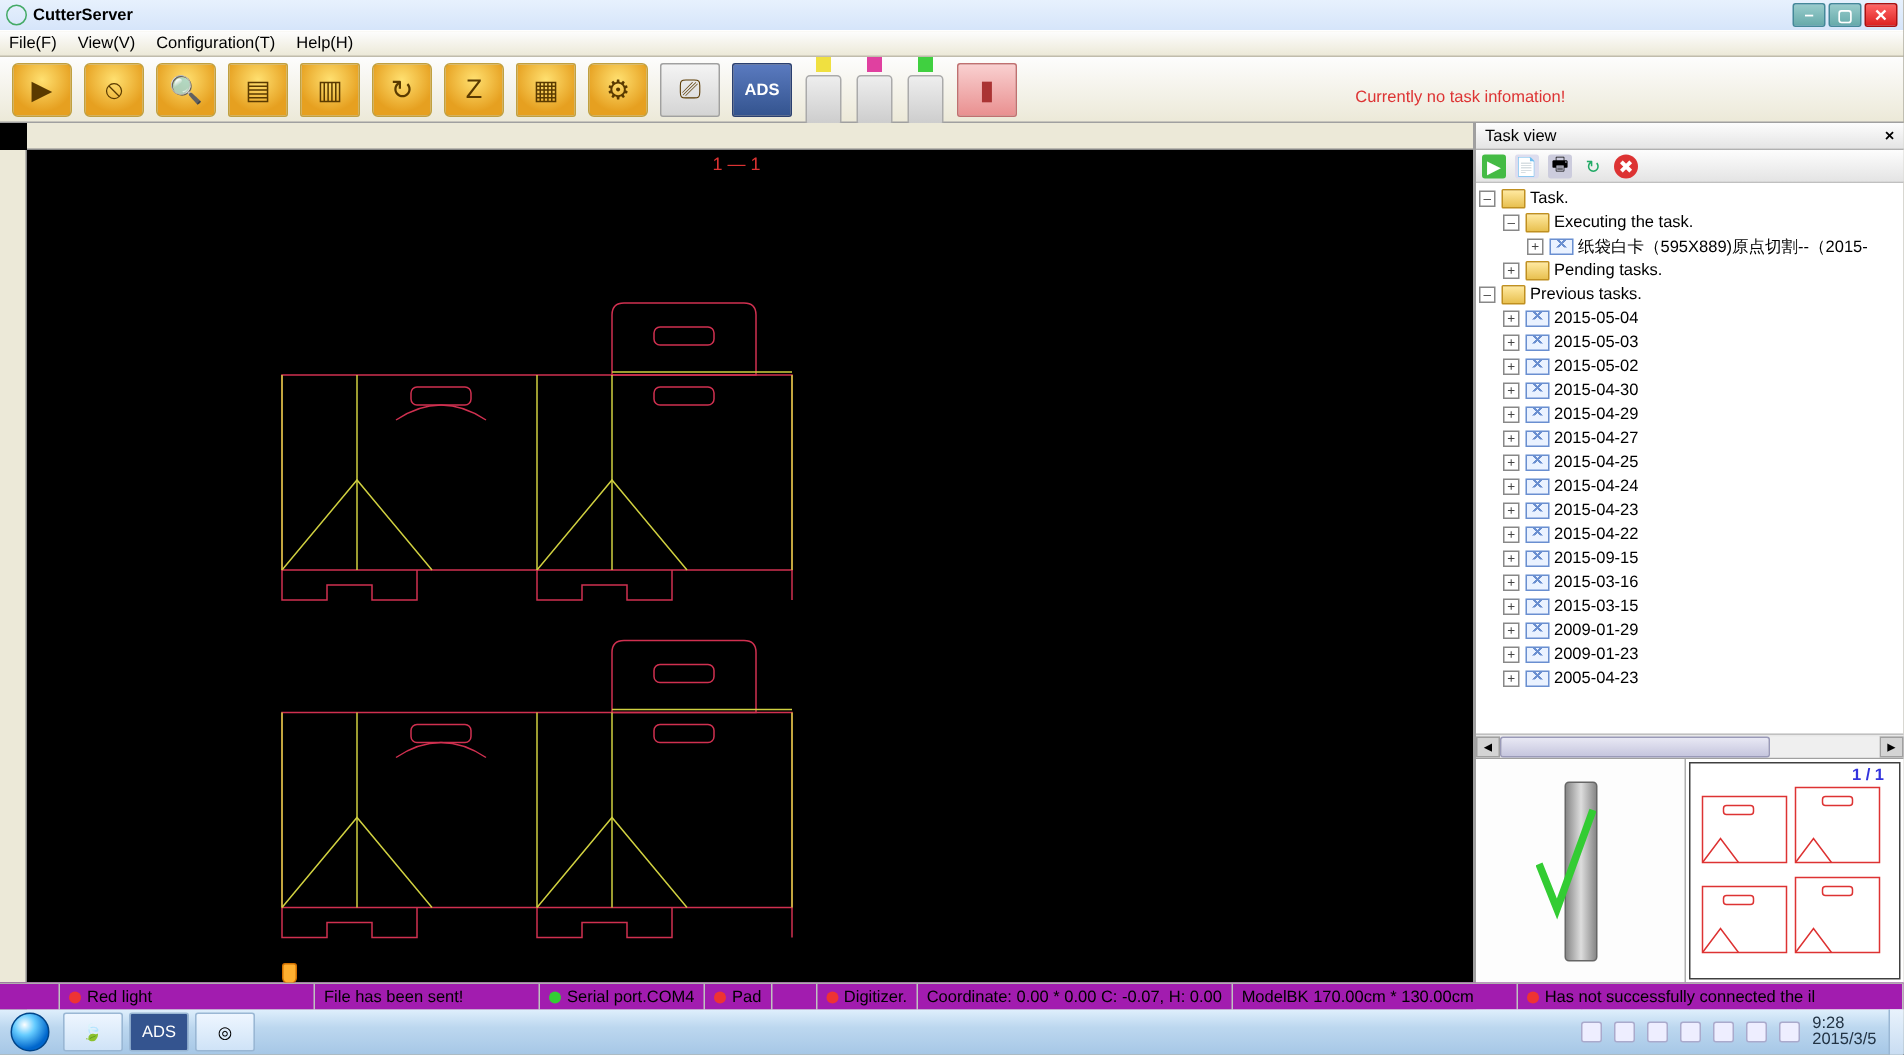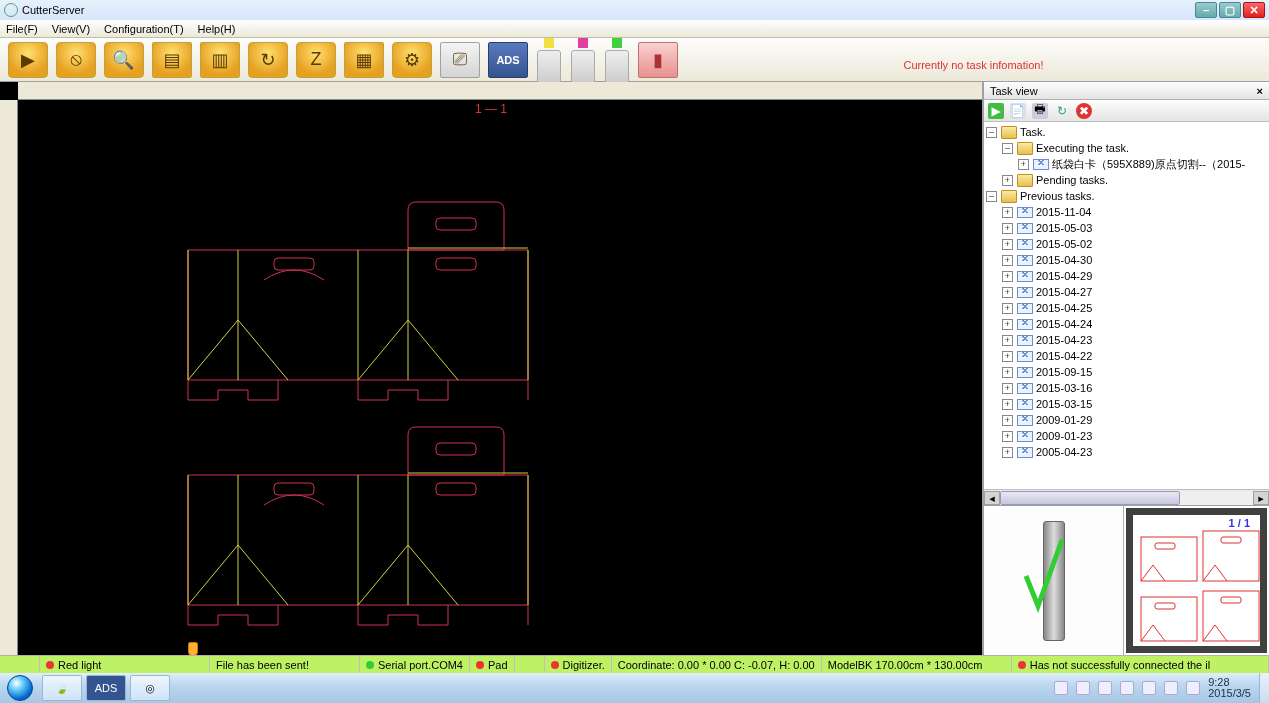--- a/index.html
+++ b/index.html
@@ -1,21 +1,21 @@
 <!DOCTYPE html>
 <html><head>
 <meta charset="utf-8">
 <style>
 * { margin:0; padding:0; box-sizing:border-box; font-family:Tahoma,Arial,sans-serif; font-size:11px; user-select:none; }
 html,body { width:1269px; height:703px; overflow:hidden; background:#ece9d8; }
 
 
 .titlebar { height:20px; background:linear-gradient(#e7f1fd,#d6e5fa); display:flex; align-items:center; padding:0 4px; }
 .titlebar .app-icon { width:14px; height:14px; border:1px solid #4a6; border-radius:50%; margin-right:4px; }
-.titlebar .title { flex:1; font-weight:normal; color:#000; }
+.titlebar .title { flex:1; font-weight:bold; color:#000; }
 .winbtns { display:flex; gap:2px; }
 .winbtn { width:22px; height:16px; background:linear-gradient(#9cc,#6aa); border:1px solid #489; border-radius:2px; display:flex; align-items:center; justify-content:center; color:#fff; font-weight:bold; cursor:pointer; }
 .winbtn.close { background:linear-gradient(#f66,#d22); border-color:#a11; }
 
 
 .menubar { height:18px; background:linear-gradient(#fdfdfd,#ece9d8); border-top:1px solid #fff; border-bottom:1px solid #c0bcac; display:flex; align-items:center; padding:0 6px; gap:14px; }
 .menubar span { cursor:pointer; color:#000; }
 
 
 .toolbar { height:44px; background:linear-gradient(#fdfdfd,#ece9d8); border-bottom:1px solid #a0a0a0; display:flex; align-items:center; padding:2px 8px; gap:8px; }
@@ -71,28 +71,28 @@
 .tree .pad { display:inline-block; }
 .tree-scroll-h { height:16px; background:#e8e8e8; border-top:1px solid #c0c0c0; display:flex; align-items:center; }
 .tree-scroll-h .arrow { width:16px; height:14px; background:#d4d4d4; border:1px solid #a0a0a0; text-align:center; line-height:12px; cursor:pointer; }
 .tree-scroll-h .track { flex:1; height:14px; background:#efefef; position:relative; }
 .tree-scroll-h .thumb { position:absolute; left:0; width:180px; top:0; bottom:0; background:linear-gradient(#e8e8f4,#c6c6de); border:1px solid #9a9ab8; border-radius:2px; }
 
 .preview-row { height:150px; display:flex; border-top:1px solid #a0a0a0; background:#fff; }
 .preview-tool { width:140px; border-right:1px solid #b0b0b0; display:flex; align-items:center; justify-content:center; position:relative; background:#fdfdfd; }
 .preview-tool .pen { width:22px; height:120px; background:linear-gradient(90deg,#888,#ddd,#888); border:1px solid #666; border-radius:3px; }
 .preview-tool .tick { position:absolute; left:40px; top:30px; width:40px; height:80px; }
-.preview-cell { flex:1; border:7px solid #404040; margin:2px; position:relative; }
+.preview-cell { flex:1; border:1px solid #404040; margin:2px; position:relative; }
 .preview-cell .lab { position:absolute; top:2px; right:10px; color:#33d; font-weight:bold; font-size:11px; }
 .preview-cell svg { position:absolute; top:12px; left:4px; }
 
 .view-tabs { height:18px; background:linear-gradient(#fdfdfd,#e4e4e4); border-top:1px solid #b0b0b0; display:flex; }
 .view-tabs .vt { flex:1; border-right:1px solid #b0b0b0; display:flex; align-items:center; justify-content:center; gap:3px; cursor:pointer; font-size:10px; padding:0 2px; white-space:nowrap; overflow:hidden; }
 .view-tabs .vt .dot { width:8px; height:8px; border-radius:50%; }
-.status2 { position:absolute; left:0; right:0; bottom:30px; height:18px; background:#bef264; border-top:1px solid #b0b0b0; display:flex; align-items:center; font-size:11px; }
+.status2 { position:absolute; left:0; right:0; bottom:30px; height:18px; background:#a21caf; border-top:1px solid #b0b0b0; display:flex; align-items:center; font-size:11px; }
 .status2 .cell { display:flex; align-items:center; gap:4px; padding:0 6px; border-right:1px solid #c0c0c0; height:100%; }
 .status2 .led { width:8px; height:8px; border-radius:50%; }
 .status2 .led.red { background:#e33; }
 .status2 .led.green { background:#3c3; }
 
 
 .winbar { position:absolute; left:0; right:0; bottom:0; height:30px; background:linear-gradient(#dfeffc,#bcd7ef 40%,#a6c7e6); display:flex; align-items:center; }
 .startbtn { width:40px; height:30px; display:flex; align-items:center; justify-content:center; cursor:pointer; }
 .orb { width:26px; height:26px; border-radius:50%; background:radial-gradient(circle at 35% 30%,#fff,#6cf 30%,#06c 70%); border:1px solid #048; position:relative; }
 .taskbtn { width:40px; height:26px; margin:0 2px; background:linear-gradient(#eef6ff,#cfe3f7); border:1px solid #9ab7d4; border-radius:2px; display:flex; align-items:center; justify-content:center; cursor:pointer; }
@@ -261,21 +261,21 @@
         <div class="node">
           <span class="pad" style="width: 0px;"></span>
           <span class="toggle">–</span>
           <span class="folder"></span>
           <span>Previous tasks.</span>
         </div>
         <div class="node">
           <span class="pad" style="width: 16px;"></span>
           <span class="toggle">+</span>
           <span class="mail"></span>
-          <span>2015-11-04</span>
+          <span>2015-05-04</span>
         </div>
         <div class="node">
           <span class="pad" style="width: 16px;"></span>
           <span class="toggle">+</span>
           <span class="mail"></span>
           <span>2015-05-03</span>
         </div>
         <div class="node">
           <span class="pad" style="width: 16px;"></span>
           <span class="toggle">+</span>

